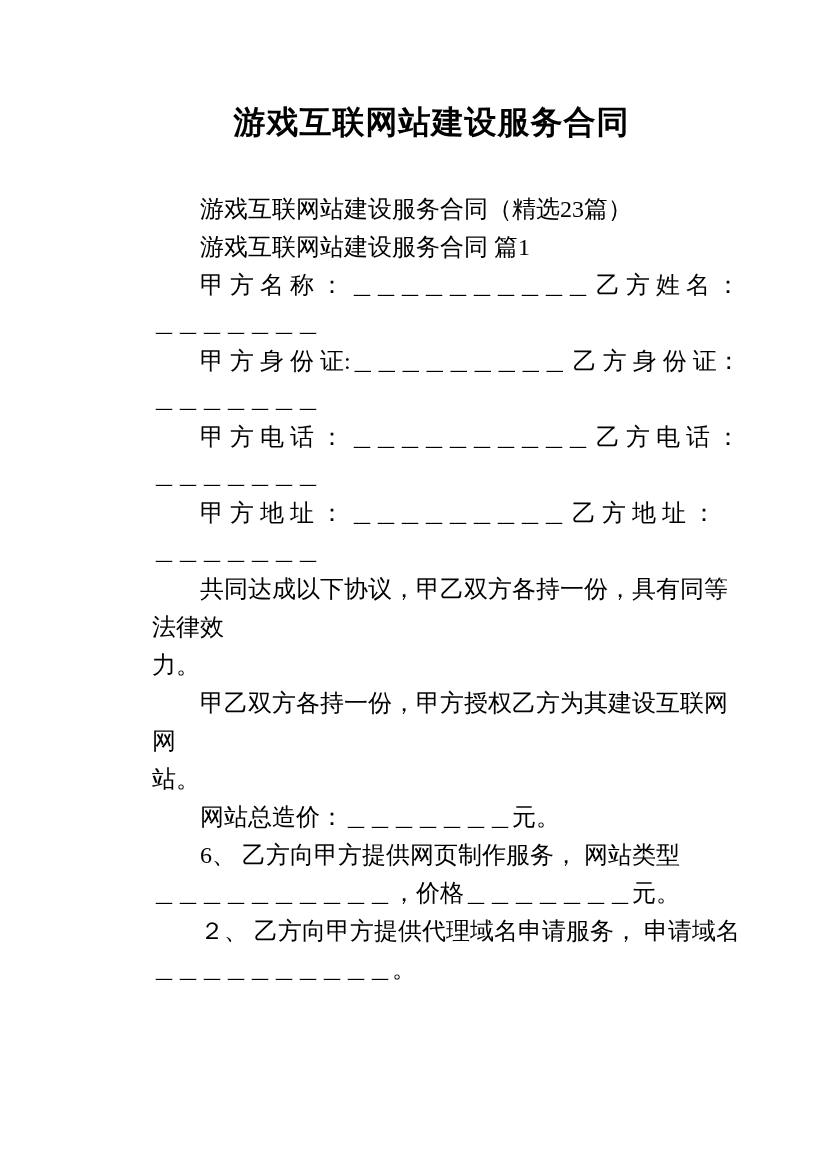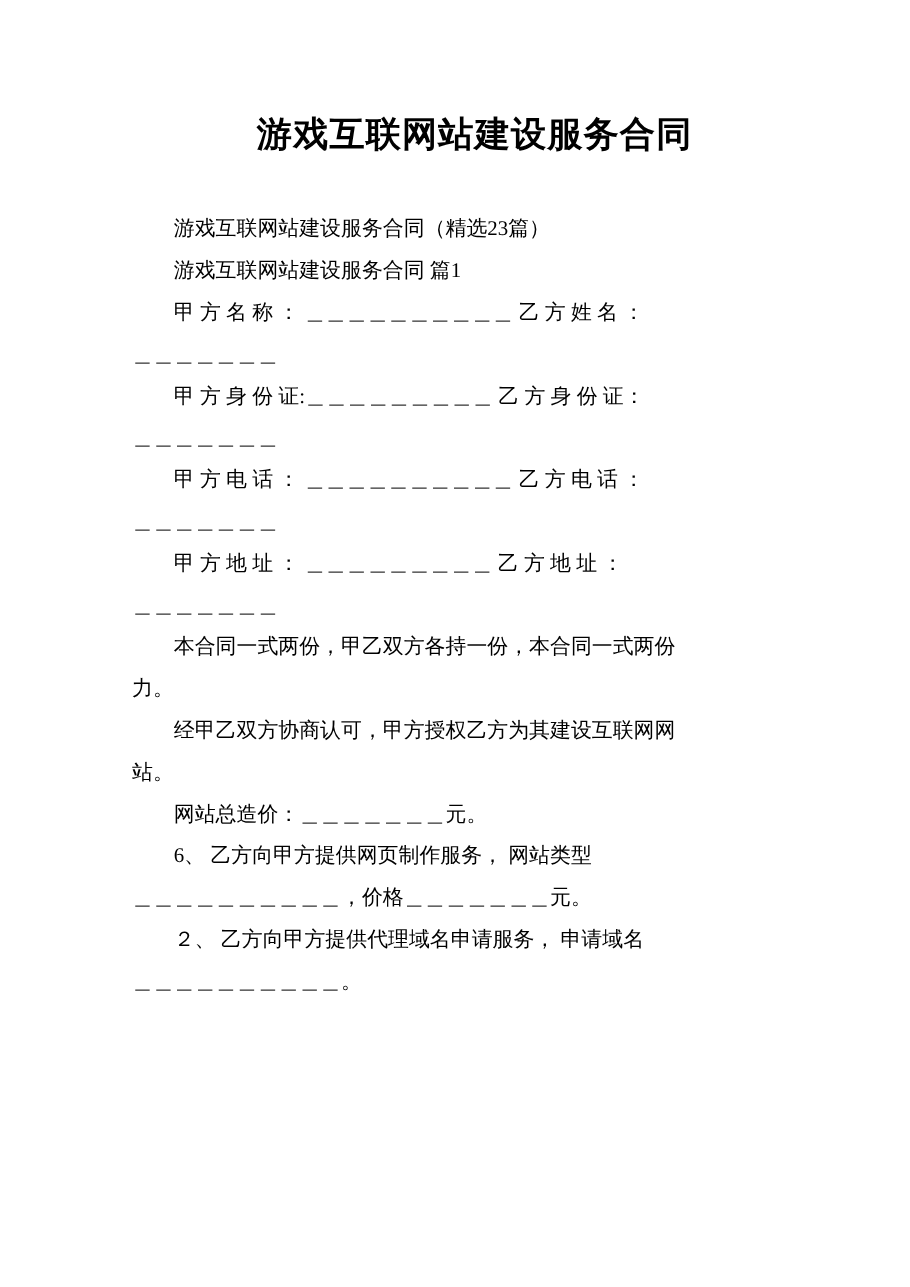--- a/index.html
+++ b/index.html
@@ -23,47 +23,48 @@
     font-weight: 700;
     text-align: center;
     letter-spacing: 1px;
     margin-bottom: 48px;
     font-family: "Liberation Serif", serif;
   }
   .doc-body {
     width: 100%;
   }
   .para {
-    font-size: 19px;
+    font-size: 24px;
     line-height: 38px;
     text-indent: 2em;
     white-space: pre-wrap;
     word-break: break-all;
     font-family: "Liberation Serif", serif;
+    margin-left: 32px;
   }
 </style>
 </head>
 <body>
 
 <div class="page">
   <h1 class="doc-title">游戏互联网站建设服务合同</h1>
   <div class="doc-body">
       <p class="para">游戏互联网站建设服务合同（精选23篇）</p>
       <p class="para">游戏互联网站建设服务合同 篇1</p>
       <p class="para">甲 方 名 称 ： ＿＿＿＿＿＿＿＿＿＿ 乙 方 姓 名 ：
 ＿＿＿＿＿＿＿</p>
       <p class="para">甲 方 身 份 证:＿＿＿＿＿＿＿＿＿ 乙 方 身 份 证：
 ＿＿＿＿＿＿＿</p>
       <p class="para">甲 方 电 话 ： ＿＿＿＿＿＿＿＿＿＿ 乙 方 电 话 ：
 ＿＿＿＿＿＿＿</p>
       <p class="para">甲 方 地 址 ： ＿＿＿＿＿＿＿＿＿ 乙 方 地 址 ：
 ＿＿＿＿＿＿＿</p>
-      <p class="para">本合同一式两份，甲乙双方各持一份，本合同一式两份
+      <p class="para">共同达成以下协议，甲乙双方各持一份，具有同等法律效
 力。</p>
-      <p class="para">经甲乙双方协商认可，甲方授权乙方为其建设互联网网
+      <p class="para">甲乙双方各持一份，甲方授权乙方为其建设互联网网
 站。</p>
       <p class="para">网站总造价：＿＿＿＿＿＿＿元。</p>
       <p class="para">6、 乙方向甲方提供网页制作服务， 网站类型
 ＿＿＿＿＿＿＿＿＿＿，价格＿＿＿＿＿＿＿元。</p>
       <p class="para">２、 乙方向甲方提供代理域名申请服务， 申请域名
 ＿＿＿＿＿＿＿＿＿＿。</p>
     </div>
 </div>
 
 </body></html>

